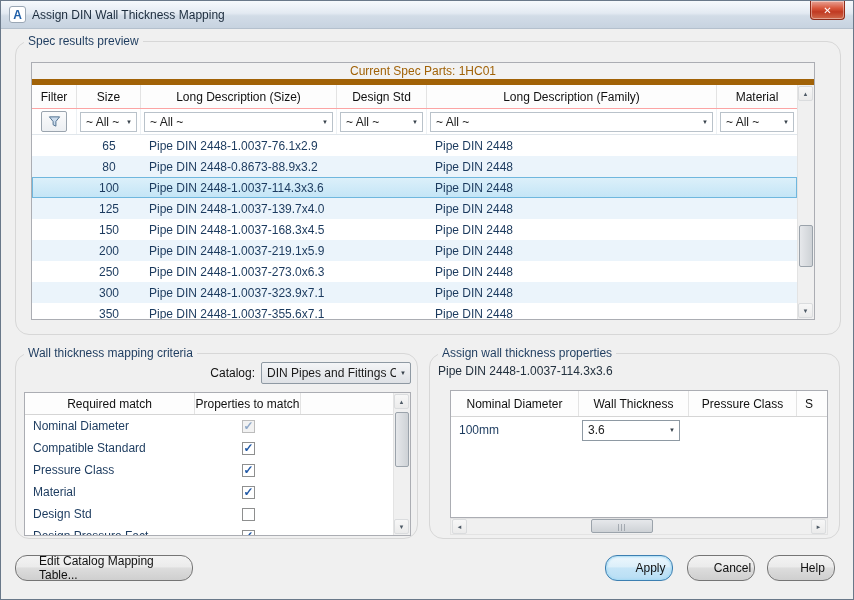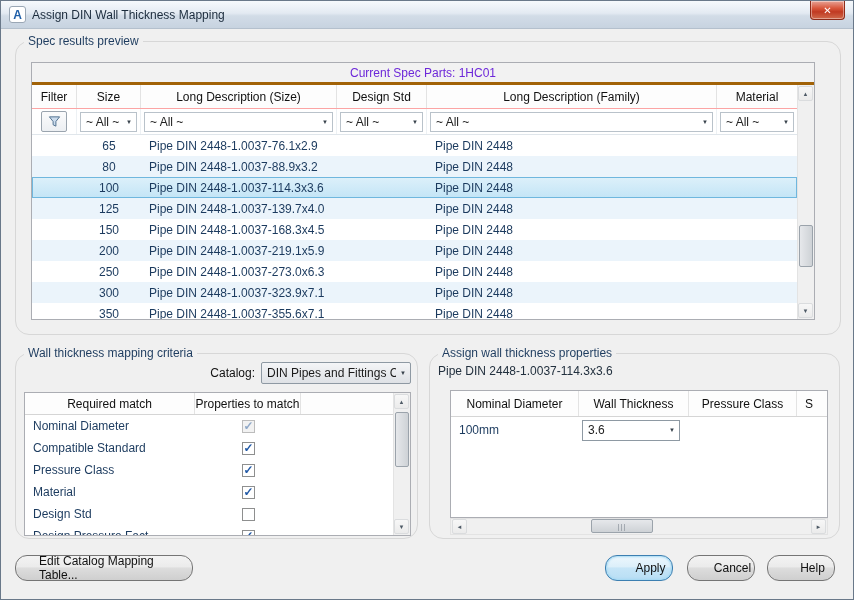--- a/index.html
+++ b/index.html
@@ -24,22 +24,22 @@
   
   .group { position:absolute; border:1px solid #D7D7D7; border-radius:14px; }
   .group-label { position:absolute; top:-8px; left:8px; background:#F0F0F0; padding:0 4px; color:#1E3C5F; }
 
   
   .tbl { position:absolute; background:#fff; border:1px solid #ABADB3; display:flex; flex-direction:column; overflow:hidden; }
   .tbl-body { flex:1; display:flex; overflow:hidden; }
   .tbl-main { flex:1; overflow:hidden; }
 
   
-  .spec-caption { height:22px; background:#F2F2F2; border-bottom:3px solid #a16207;
-    display:flex; align-items:center; justify-content:center; color:#6d28d9; }
+  .spec-caption { height:22px; background:#F2F2F2; border-bottom:6px solid #a16207;
+    display:flex; align-items:center; justify-content:center; color:#a16207; }
   .spec-grid-row { display:grid; grid-template-columns:45px 64px 196px 90px 1fr 80px; }
   .hdr-row { height:24px; background:#FDFDFD; border-bottom:1px solid #fca5a5; }
   .hdr-cell { display:flex; align-items:center; justify-content:center; border-right:1px solid #E3E3E3; color:#111; overflow:hidden; white-space:nowrap; }
   .filter-row { height:26px; border-bottom:1px solid #E0E6EB; background:#fff; }
   .filter-cell { display:flex; align-items:center; padding:2px 3px; border-right:1px solid #EDF1F4; overflow:hidden; }
   .funnel-btn { width:26px; height:21px; margin:0 auto; background:linear-gradient(#FBFBFC,#ECEFF2);
     border:1px solid #9AA4AE; border-radius:2px; display:flex; align-items:center; justify-content:center; }
   .combo { height:20px; background:#fff; border:1px solid #B9C2CA; display:flex; align-items:center; width:100%; }
   .combo-text { flex:1; padding:0 5px; color:#222; white-space:nowrap; overflow:hidden; }
   .combo-arrow { width:14px; text-align:center; font-size:6px; color:#38424C; flex:0 0 14px; }
@@ -175,21 +175,21 @@
               <div class="c"></div>
               <div class="c c-size">65</div>
               <div class="c c-desc">Pipe DIN 2448-1.0037-76.1x2.9</div>
               <div class="c"></div>
               <div class="c c-fam">Pipe DIN 2448</div>
               <div class="c"></div>
             </div>
             <div class="spec-grid-row srow">
               <div class="c"></div>
               <div class="c c-size">80</div>
-              <div class="c c-desc">Pipe DIN 2448-1.0037-88.9x3.2</div>
+              <div class="c c-desc">Pipe DIN 2448-0.8673-88.9x3.2</div>
               <div class="c"></div>
               <div class="c c-fam">Pipe DIN 2448</div>
               <div class="c"></div>
             </div>
             <div class="spec-grid-row srow selected">
               <div class="c"></div>
               <div class="c c-size">100</div>
               <div class="c c-desc">Pipe DIN 2448-1.0037-114.3x3.6</div>
               <div class="c"></div>
               <div class="c c-fam">Pipe DIN 2448</div>

